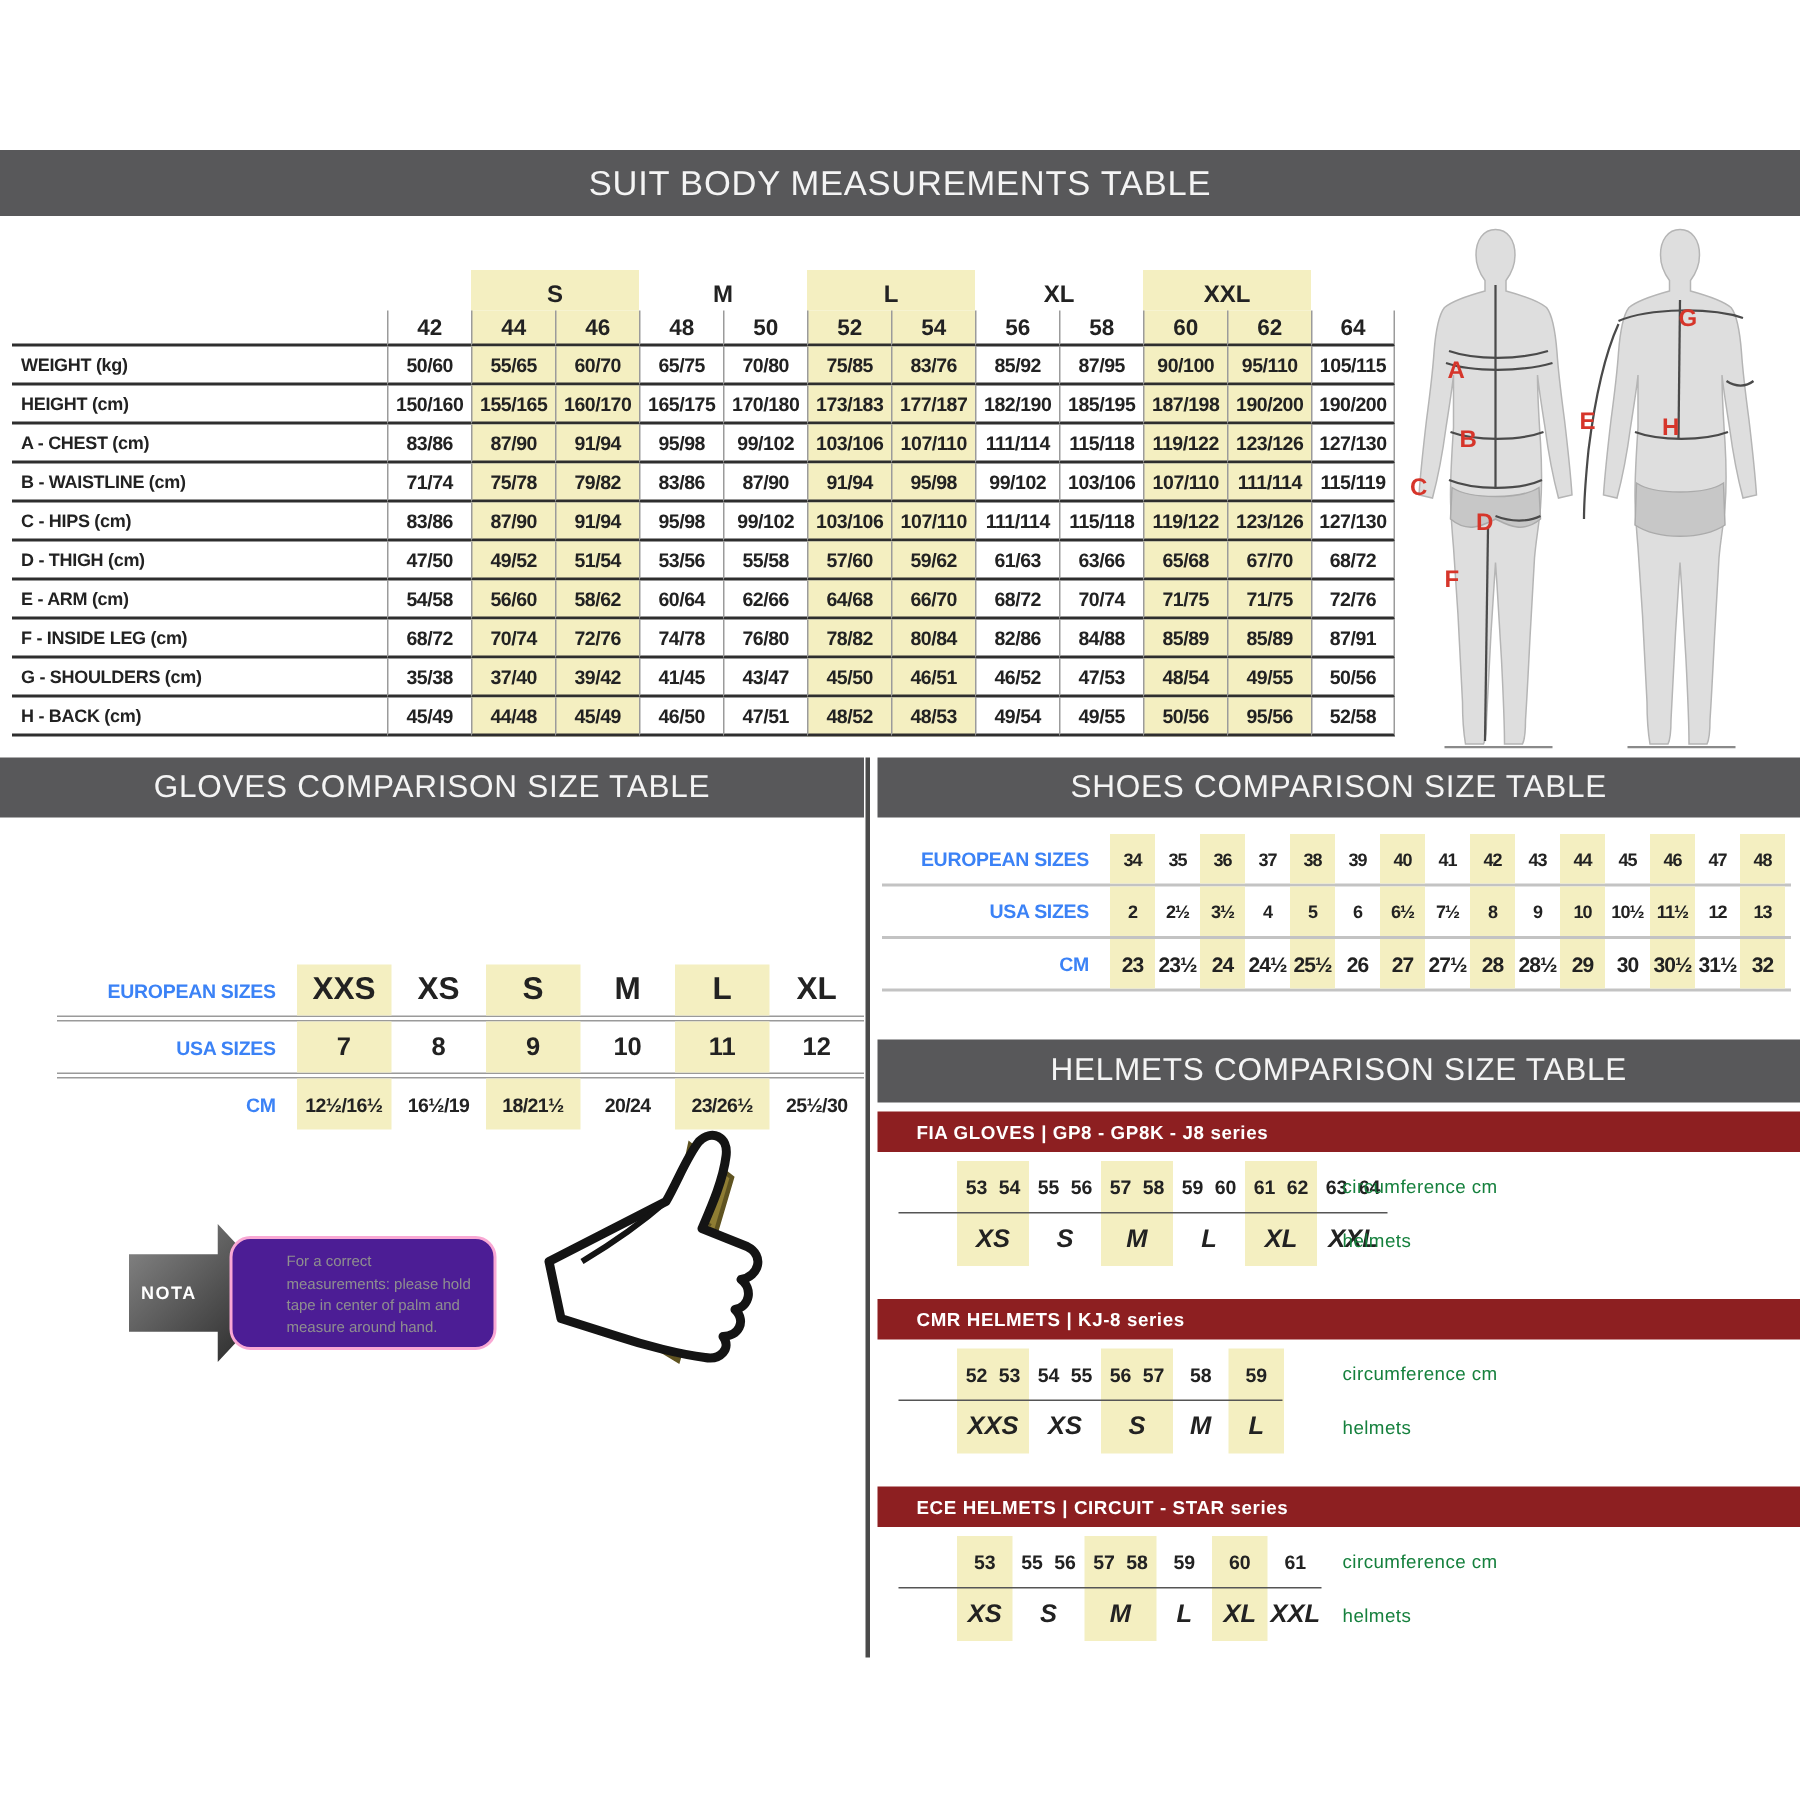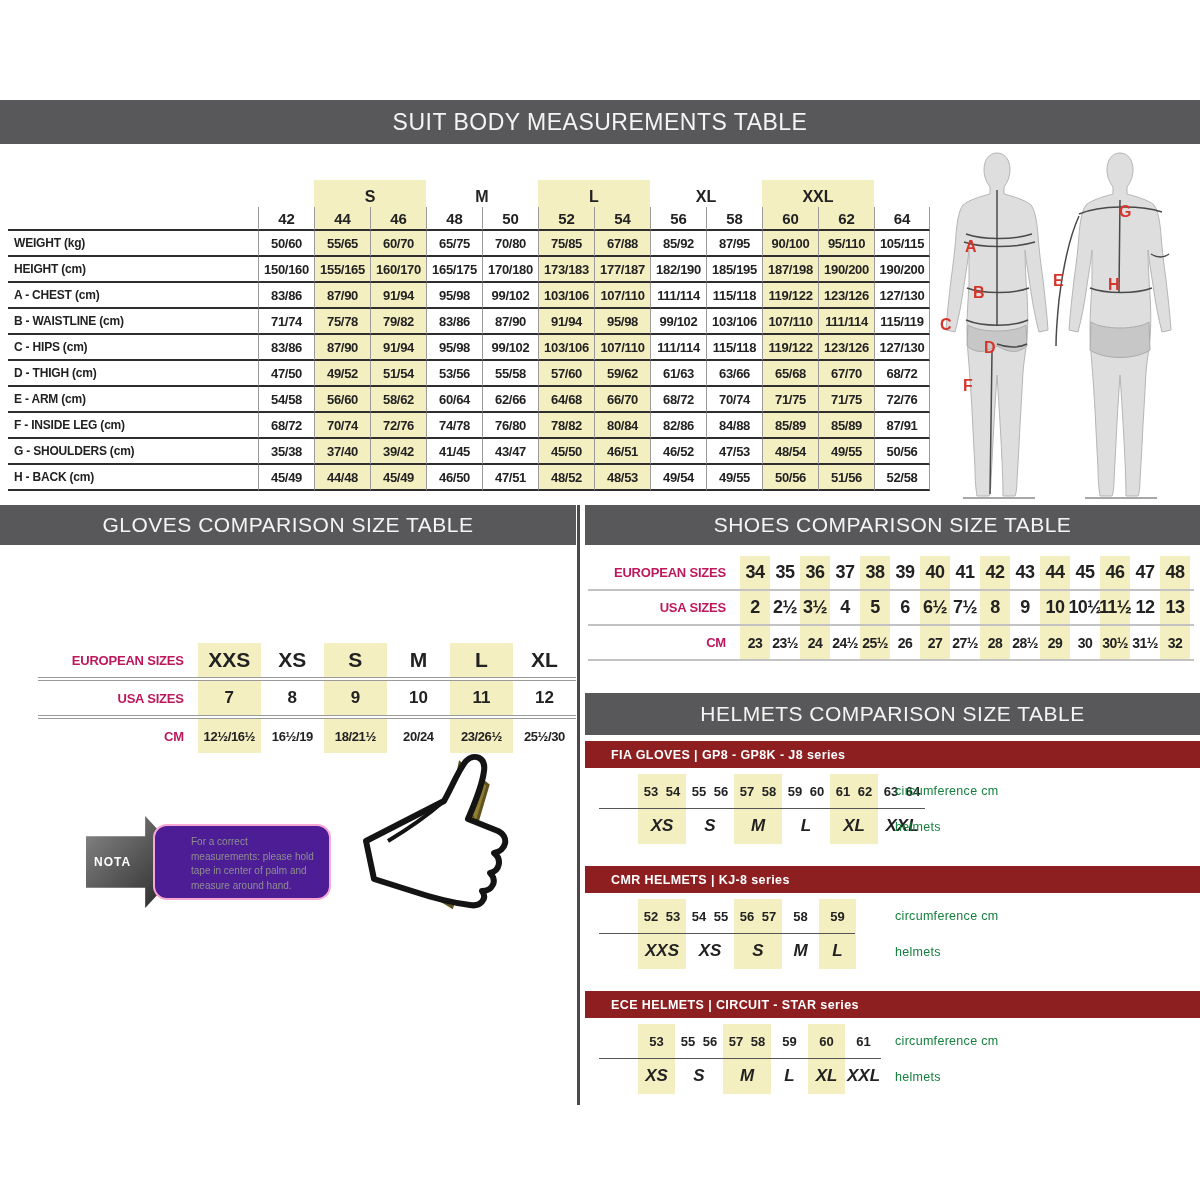--- a/index.html
+++ b/index.html
@@ -31,29 +31,29 @@
   
   .fig{position:absolute;}
   .fig text{fill:#d6352a;font-weight:bold;font-size:16px;font-family:"Liberation Sans",sans-serif;}
   
   #gloves-table{position:absolute;top:643px;left:38px;width:538px;}
   #shoes-table{position:absolute;top:556px;left:588px;width:606px;}
   .srow{display:flex;align-items:center;}
   #gloves-table .srow{height:34px;}
   #gloves-table .srow.r0,#gloves-table .srow.r1{border-bottom:4px double #9a9a9a;}
   #shoes-table .srow{height:33px;border-bottom:2px solid #c3c3c3;}
-  .slabel{font-weight:bold;font-size:13px;text-align:right;letter-spacing:-.2px;color:#be185d;}
+  .slabel{font-weight:bold;font-size:13px;text-align:right;letter-spacing:-.2px;color:#3b82f6;}
   #gloves-table .slabel{width:148px;padding-right:14px;}
   #shoes-table .slabel{width:138px;padding-right:14px;}
   .g-cell{width:64px;height:100%;display:flex;align-items:center;justify-content:center;font-weight:bold;}
   #gloves-table .r0 .g-cell{font-size:21px;}
   #gloves-table .r1 .g-cell{font-size:17px;}
   #gloves-table .r2 .g-cell{font-size:13px;letter-spacing:-.4px;}
   .s-cell{width:30px;height:100%;display:flex;align-items:center;justify-content:center;
-          font-weight:bold;font-size:18px;letter-spacing:-.6px;}
+          font-weight:bold;font-size:12px;letter-spacing:-.6px;}
   #shoes-table .r2 .s-cell{font-size:14px;}
   
   .nota-arrow{position:absolute;top:816px;left:86px;width:102px;height:92px;
       background:linear-gradient(135deg,#8a8a8a,#1f1f1f);
       clip-path:polygon(0 22%,58% 22%,58% 0,100% 50%,58% 100%,58% 78%,0 78%);
       display:flex;align-items:center;}
   .nota-arrow span{color:#fff;font-weight:bold;font-size:12px;letter-spacing:1px;padding-left:8px;}
   .nota-bubble{position:absolute;top:824px;left:153px;width:178px;height:76px;background:#4c1d95;
       border:2px solid #f9a8d4;border-radius:14px;box-sizing:border-box;
       padding:9px 10px 0 36px;font-size:10px;line-height:1.45;color:#8f8f8f;}
@@ -105,21 +105,21 @@
       <div class="ch hl">60</div>
       <div class="ch hl">62</div>
       <div class="ch last">64</div>
       <div class="rl">WEIGHT (kg)</div>
       <div class="dc">50/60</div>
       <div class="dc hl">55/65</div>
       <div class="dc hl">60/70</div>
       <div class="dc">65/75</div>
       <div class="dc">70/80</div>
       <div class="dc hl">75/85</div>
-      <div class="dc hl">67/88</div>
+      <div class="dc hl">83/76</div>
       <div class="dc">85/92</div>
       <div class="dc">87/95</div>
       <div class="dc hl">90/100</div>
       <div class="dc hl">95/110</div>
       <div class="dc last">105/115</div>
       <div class="rl">HEIGHT (cm)</div>
       <div class="dc">150/160</div>
       <div class="dc hl">155/165</div>
       <div class="dc hl">160/170</div>
       <div class="dc">165/175</div>
@@ -226,21 +226,21 @@
       <div class="dc">45/49</div>
       <div class="dc hl">44/48</div>
       <div class="dc hl">45/49</div>
       <div class="dc">46/50</div>
       <div class="dc">47/51</div>
       <div class="dc hl">48/52</div>
       <div class="dc hl">48/53</div>
       <div class="dc">49/54</div>
       <div class="dc">49/55</div>
       <div class="dc hl">50/56</div>
-      <div class="dc hl">51/56</div>
+      <div class="dc hl">95/56</div>
       <div class="dc last">52/58</div>
     </div>
 
   <svg class="fig" style="top:150px;left:935px;" width="125" height="350" viewBox="0 0 125 350">
     <g fill="#dedede" stroke="#b5b5b5" stroke-width="1">
       <path d="M62,3 C70,3 75,10 75,20 C75,27 72,33 69,37 L69,44 C80,47 90,50 96,55 C100,60 102,72 103,85
                C104,100 106,115 108,130 C110,147 112,165 113,180 L104,182 C100,167 97,150 95,135 C93,122 91,110 90,100
                C90,115 91,130 92,145 C93,162 93,175 92,188 C91,200 89,210 88,222 C87,240 86,258 85,275
                C84,295 83,315 82,330 C82,338 81,344 80,346 L68,346 C68,330 67,310 66,290 C65,272 64,255 63,240
                L62,225 C61,240 60,255 59,272 C58,292 57,312 56,330 C56,338 55,344 54,346 L42,346

